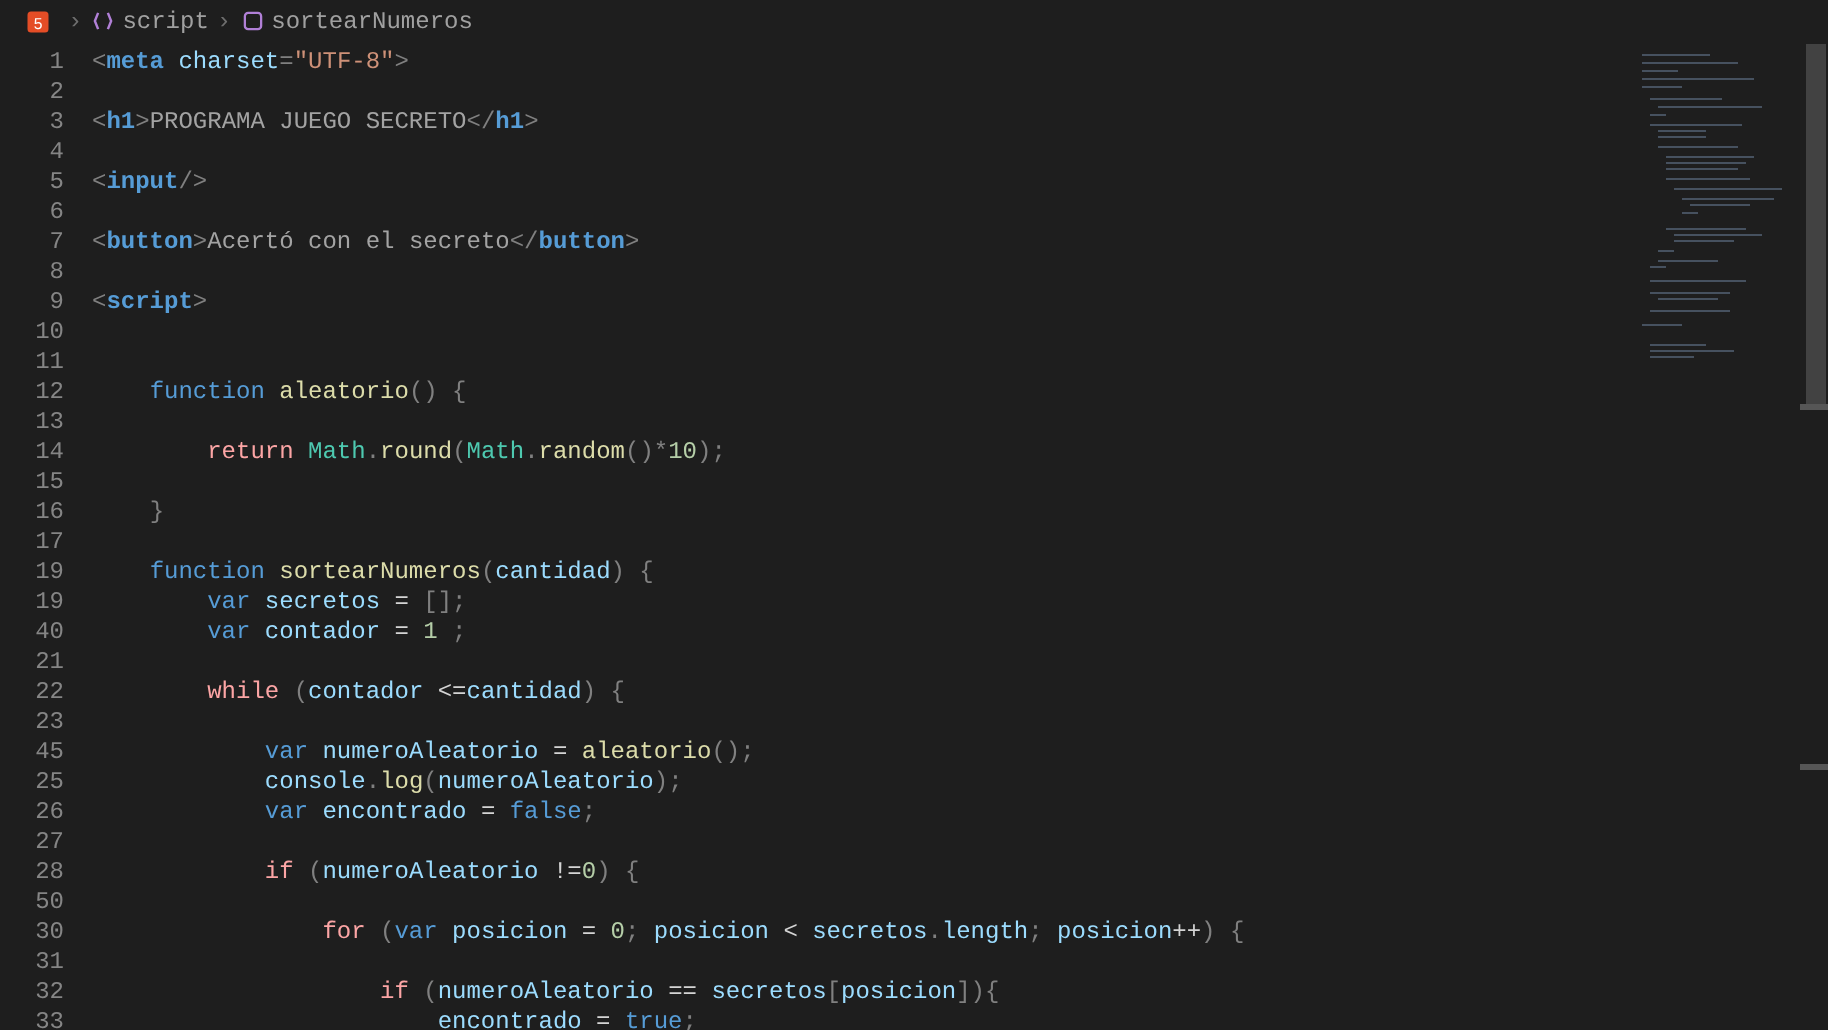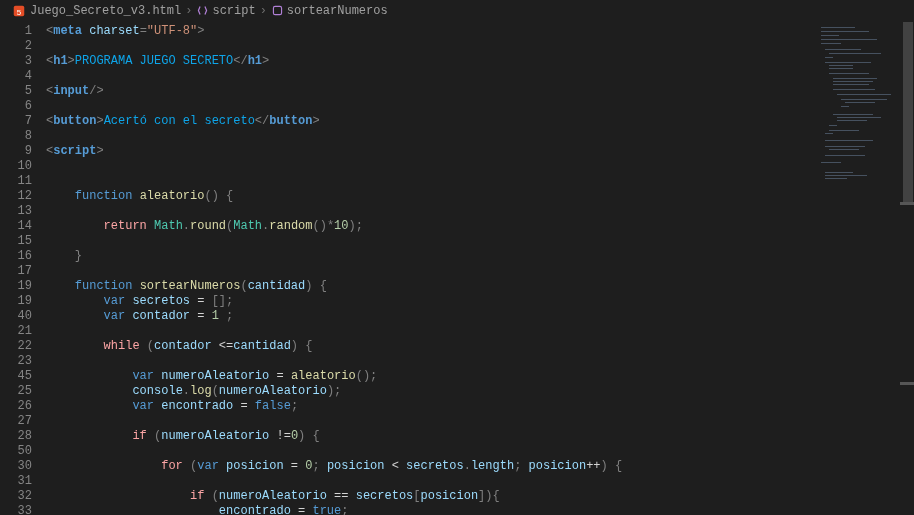--- a/index.html
+++ b/index.html
@@ -68,21 +68,21 @@
     font-size: 12px;
     padding-top: 2px;
     overflow: hidden;
   }
   .code .row { height: 15px; }
   
   .t-p { color: #808080; }      
   .t-tag { color: #569cd6; font-weight: bold; }    
   .t-attr { color: #9cdcfe; }   
   .t-str { color: #ce9178; }    
-  .t-txt { color: #0ea5e9; }    
+  .t-txt { color: #a3a3a3; }    
   .t-kw { color: #569cd6; }     
   .t-kw2 { color: #fca5a5; }    
   .t-fn { color: #dcdcaa; }     
   .t-var { color: #9cdcfe; }    
   .t-num { color: #b5cea8; }    
   .t-cls { color: #4ec9b0; }    
   .t-bool { color: #569cd6; }   
   .t-op { color: #d4d4d4; }     
   .minimap {
     position: absolute;
@@ -127,21 +127,20 @@
 <body>
 
 <div class="breadcrumb">
   <span class="crumb">
     <span class="file-icon">
       <svg width="14" height="14" viewBox="0 0 16 16">
           <rect x="2" y="2" width="12" height="12" rx="2" fill="#e44d26"></rect>
           <text x="8" y="12" font-size="9" text-anchor="middle" fill="#fff" font-family="sans-serif">5</text>
         </svg>
     </span>
-    <span>Juego_Secreto_v3.html</span>
   </span>
   <span class="sep">›</span>
   <span class="crumb">
     <span class="sym-icon">
       <svg width="13" height="13" viewBox="0 0 16 16">
           <path d="M5 3 L3 8 L5 13 M11 3 L13 8 L11 13" stroke="#b180d7" stroke-width="1.5" fill="none"></path>
         </svg>
     </span>
     <span>script</span>
   </span>

